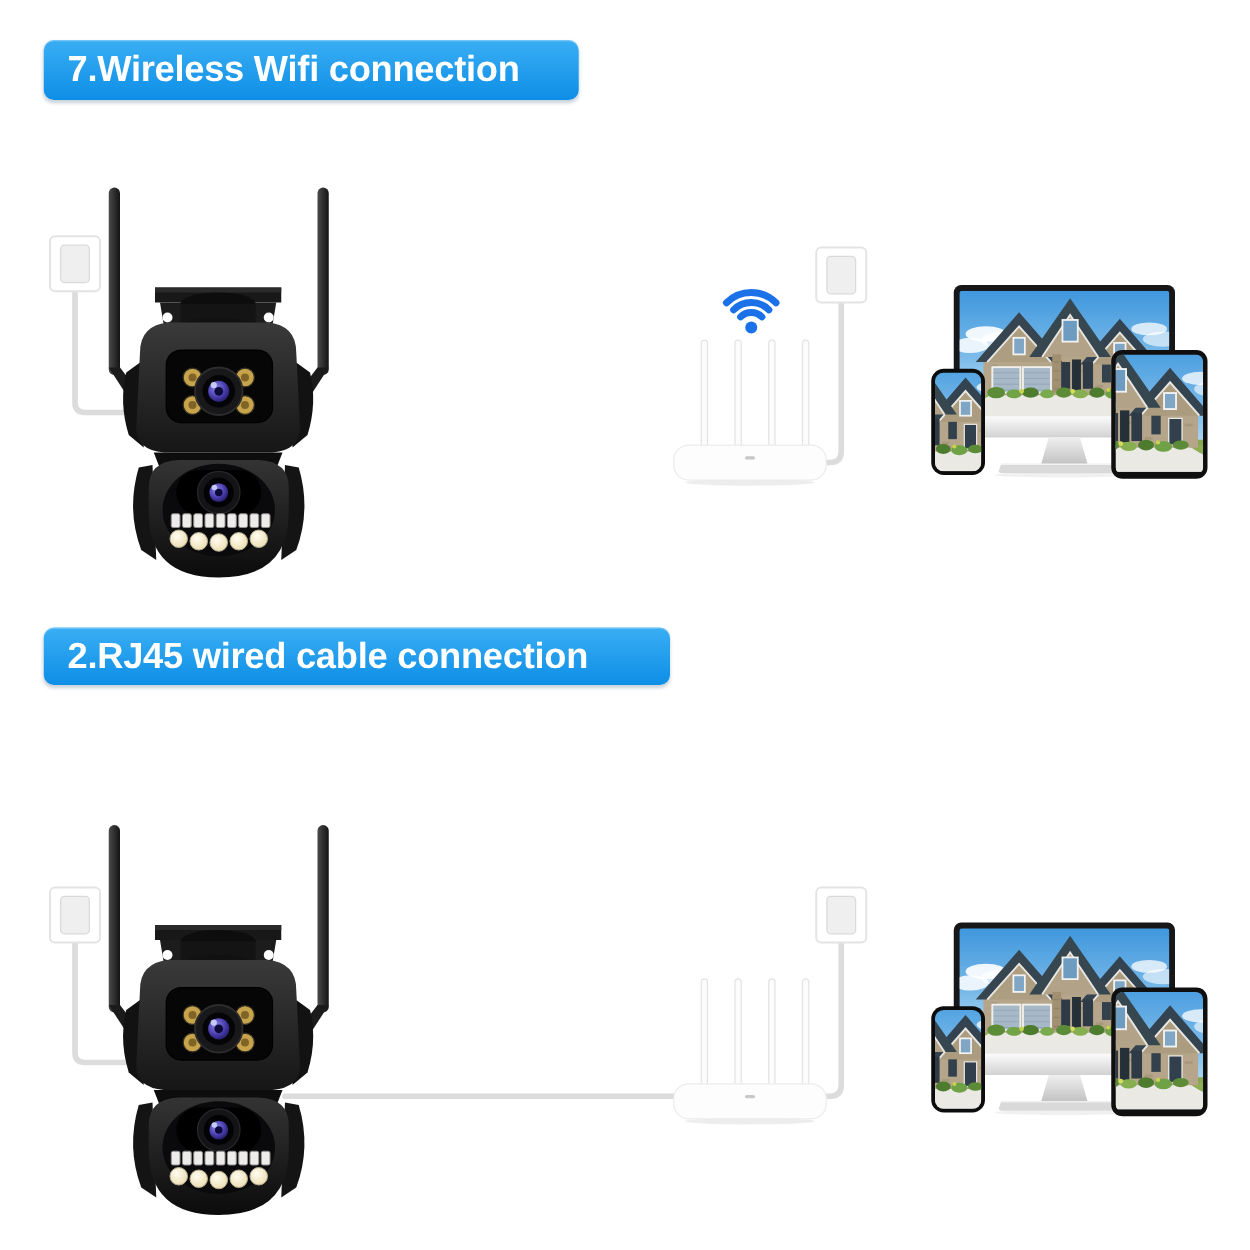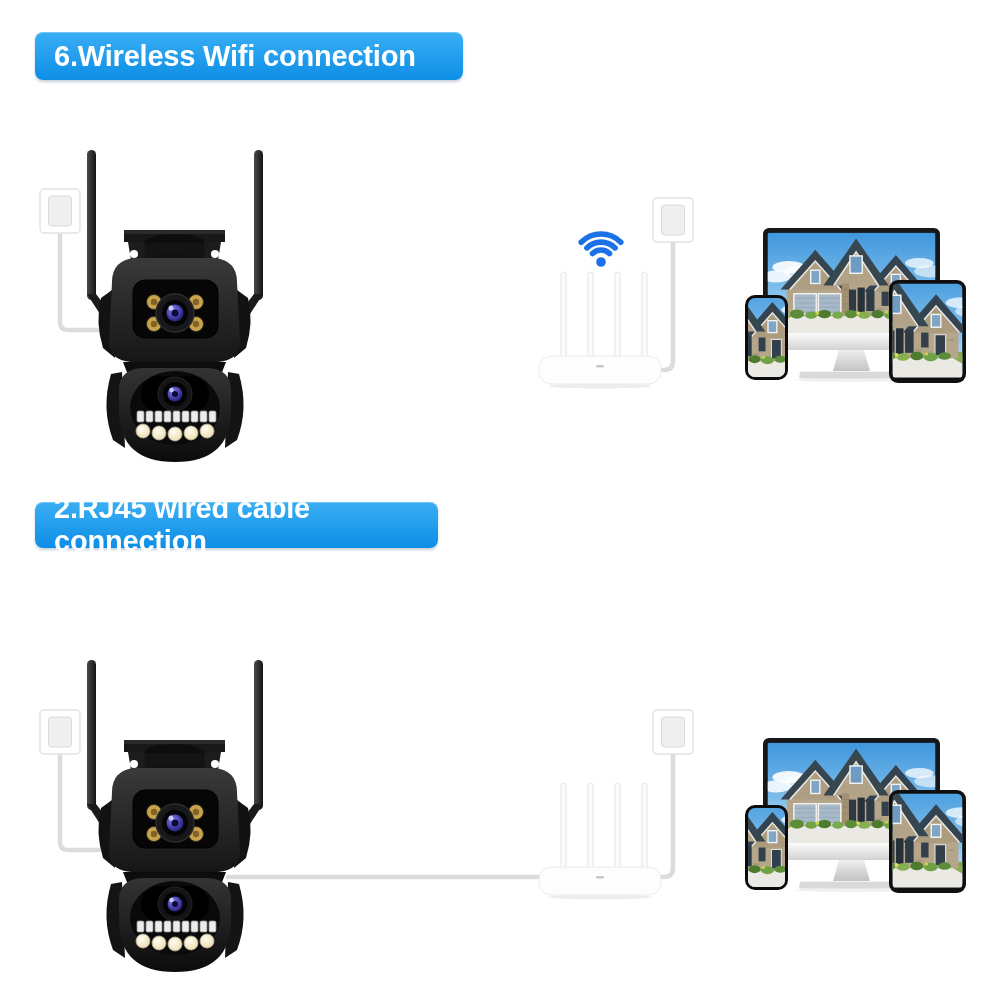--- a/index.html
+++ b/index.html
@@ -4,21 +4,21 @@
 <style>
   html,body{margin:0;padding:0;background:#fff;}
   .canvas{position:relative;width:1000px;height:1000px;background:var(--page-bg,#fff);overflow:hidden;font-family:"Liberation Sans",sans-serif;}
   .scene{position:absolute;left:0;top:0;width:1000px;height:1000px;display:block;}
   .banner{position:absolute;box-sizing:border-box;height:48px;border-radius:8px;
     background:linear-gradient(180deg,var(--banner-gradient-top,#3aaef4) 0%,var(--banner-gradient-bottom,#0d8ee6) 100%);
     color:var(--banner-text-color,#ffffff);display:flex;align-items:center;padding:0 19px;
     font-weight:bold;font-size:29px;letter-spacing:-0.2px;
     box-shadow:0 2px 3px rgba(0,40,80,0.22), inset 0 1px 0 rgba(255,255,255,0.30);}
   #banner-1{left:35px;top:32px;width:428px;}
-  #banner-2{left:35px;top:502px;width:403px;height:46px;}
+  #banner-2{left:35px;top:502px;width:501px;height:46px;}
   .cable{fill:none;stroke:var(--cable-color,#dcdcdc);stroke-width:4.5;stroke-linecap:round;}
   .wifi-arc{fill:none;stroke:var(--wifi-icon-color,#1b72e8);stroke-width:5.6;stroke-linecap:round;}
   .wifi-dot{fill:var(--wifi-icon-color,#1b72e8);}
   .router-antenna{fill:#fcfcfc;stroke:#e4e4e4;stroke-width:1;}
   .router-body{fill:#fdfdfd;stroke:#ebebeb;stroke-width:1;}
   .outlet-plate{fill:#ffffff;stroke:#e3e3e3;stroke-width:1.5;}
   .outlet-inner{fill:#efefef;stroke:#dadada;stroke-width:1;}
 </style>
 </head>
 <body>
@@ -306,19 +306,19 @@
       <use href="#outlet" transform="translate(653,710)"></use>
       <use href="#router" transform="translate(539,783)"></use>
 
       <use href="#monitor" transform="translate(763,738)"></use>
       <use href="#tablet" transform="translate(889,790)"></use>
       <use href="#phone" transform="translate(745,805)"></use>
     </g>
   </svg>
 
   <div class="banner" id="banner-1">
-    <span>6.Wireless Wifi connection</span>
+    <span>7.Wireless Wifi connection</span>
   </div>
   <div class="banner" id="banner-2">
     <span>2.RJ45 wired cable connection</span>
   </div>
 
 </div>
 
 </body></html>

